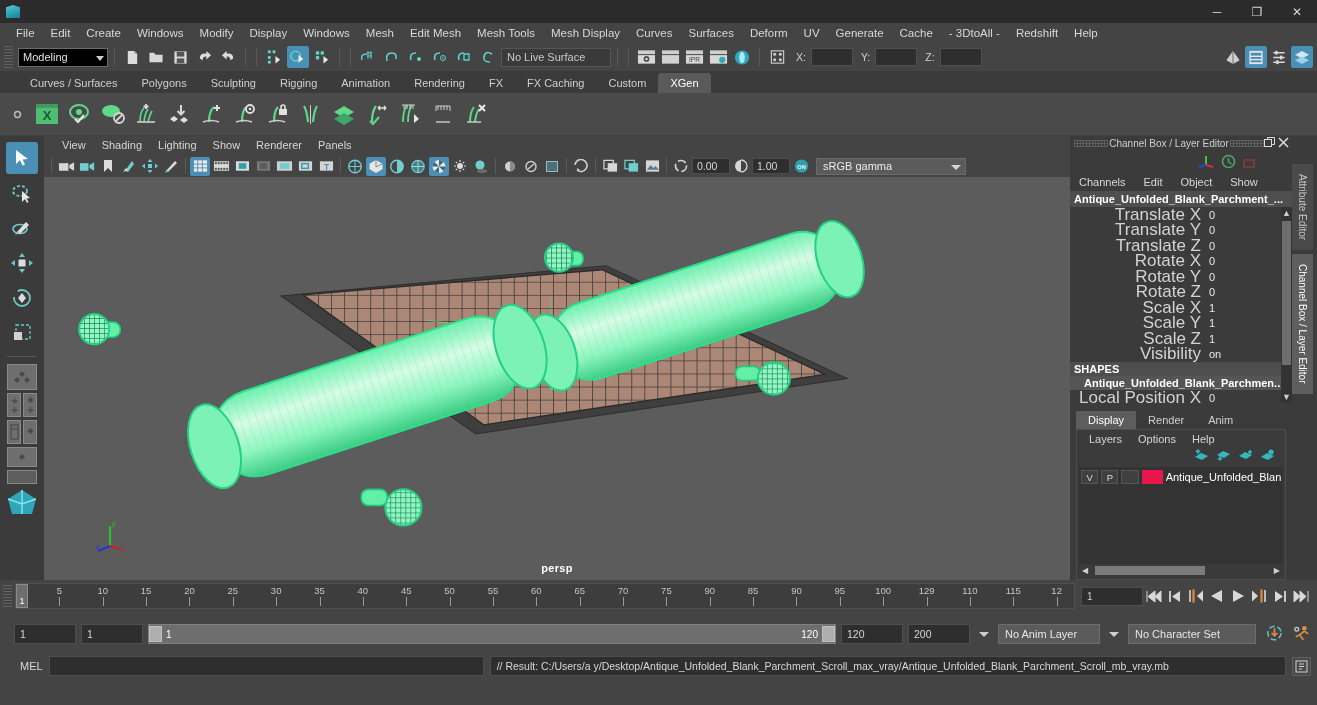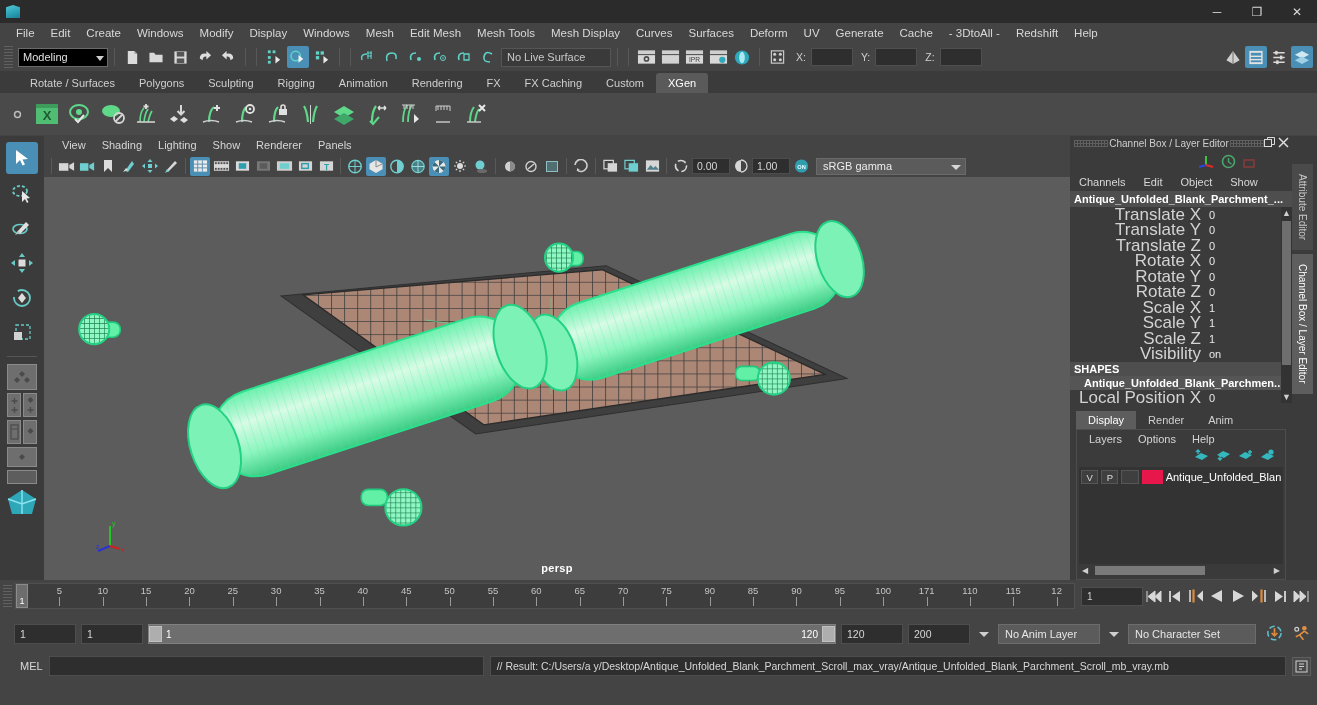--- a/index.html
+++ b/index.html
@@ -409,21 +409,21 @@
       <div class="tb-icon active">
         <svg width="18" height="17" viewBox="0 0 18 18">
             <path d="M9 2 L16.5 6 L9 10 L1.5 6 Z" fill="#cfe8f2"></path>
             <path d="M9 8 L16.5 12 L9 16 L1.5 12 Z" fill="#9fd1e6"></path>
           </svg>
       </div>
     </div>
   </div>
 
   <div class="shelftabs" id="shelftabs">
-      <div class="shelf-tab">Rotate / Surfaces</div>
+      <div class="shelf-tab">Curves / Surfaces</div>
       <div class="shelf-tab">Polygons</div>
       <div class="shelf-tab">Sculpting</div>
       <div class="shelf-tab">Rigging</div>
       <div class="shelf-tab">Animation</div>
       <div class="shelf-tab">Rendering</div>
       <div class="shelf-tab">FX</div>
       <div class="shelf-tab">FX Caching</div>
       <div class="shelf-tab">Custom</div>
       <div class="shelf-tab sel">XGen</div>
     </div>
@@ -1175,21 +1175,21 @@
         <div class="tick-lbl" style="left: 65.5738%;">90</div>
         <div class="tick-mark" style="left: 65.5738%;"></div>
         <div class="tick-lbl" style="left: 69.6721%;">85</div>
         <div class="tick-mark" style="left: 69.6721%;"></div>
         <div class="tick-lbl" style="left: 73.7705%;">90</div>
         <div class="tick-mark" style="left: 73.7705%;"></div>
         <div class="tick-lbl" style="left: 77.8689%;">95</div>
         <div class="tick-mark" style="left: 77.8689%;"></div>
         <div class="tick-lbl" style="left: 81.9672%;">100</div>
         <div class="tick-mark" style="left: 81.9672%;"></div>
-        <div class="tick-lbl" style="left: 86.0656%;">171</div>
+        <div class="tick-lbl" style="left: 86.0656%;">129</div>
         <div class="tick-mark" style="left: 86.0656%;"></div>
         <div class="tick-lbl" style="left: 90.1639%;">110</div>
         <div class="tick-mark" style="left: 90.1639%;"></div>
         <div class="tick-lbl" style="left: 94.2623%;">115</div>
         <div class="tick-mark" style="left: 94.2623%;"></div>
         <div class="tick-lbl" style="left: 98.3607%;">12</div>
         <div class="tick-mark" style="left: 98.3607%;"></div>
       </div>
     <div class="ts-right">
       <div class="cur-frame">

